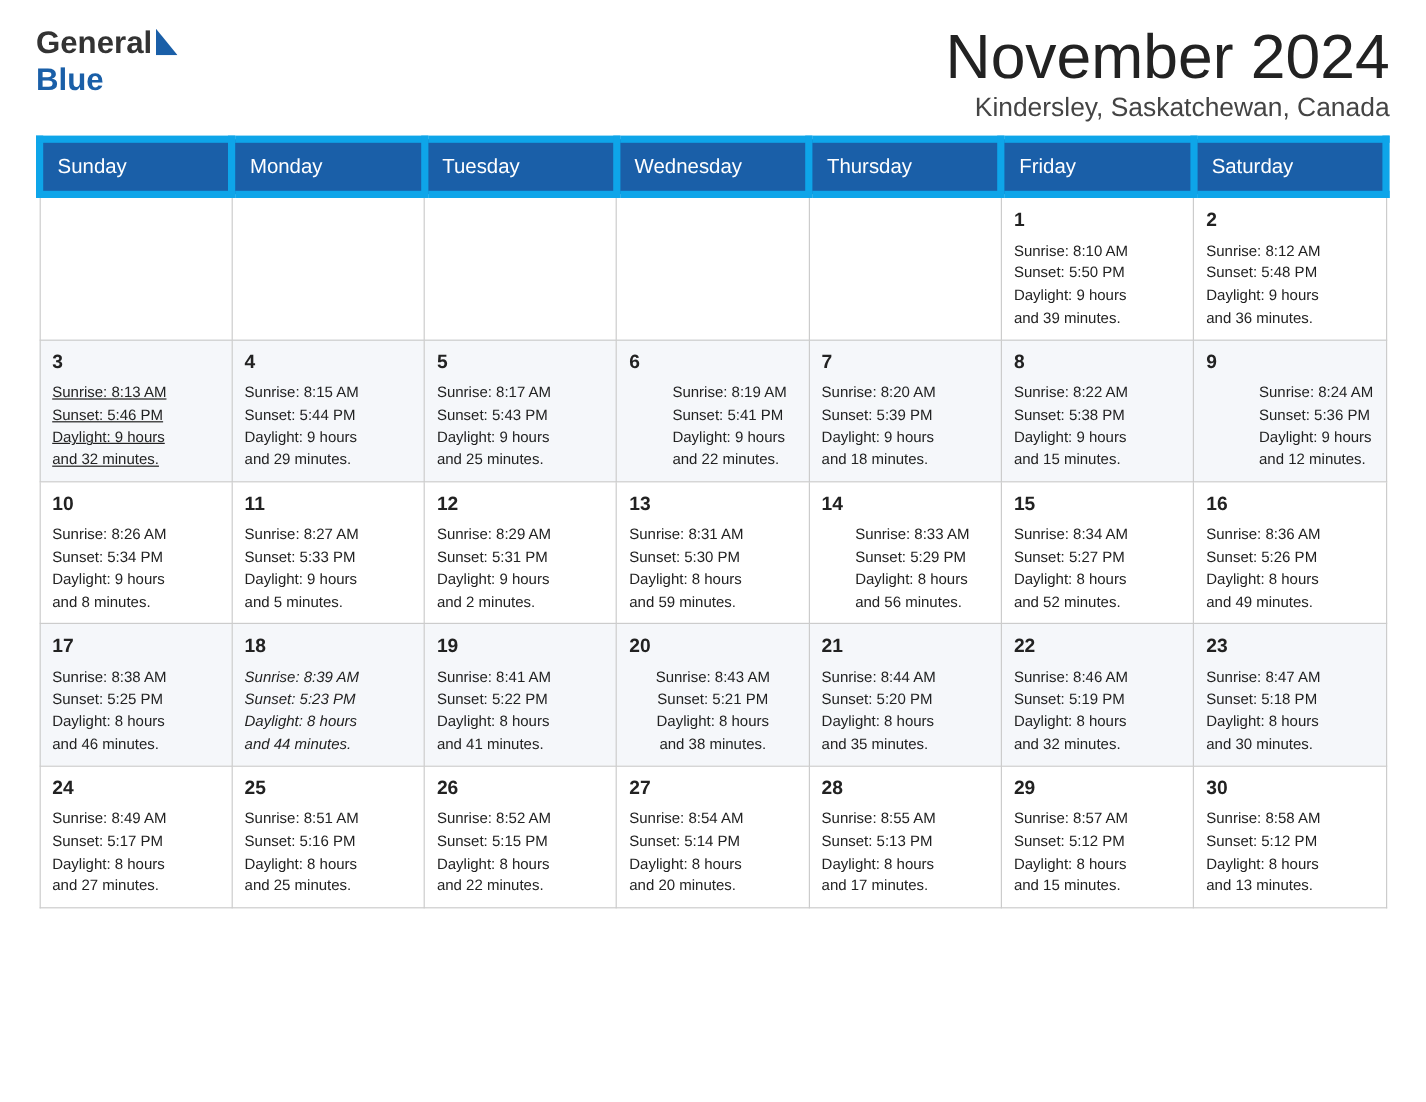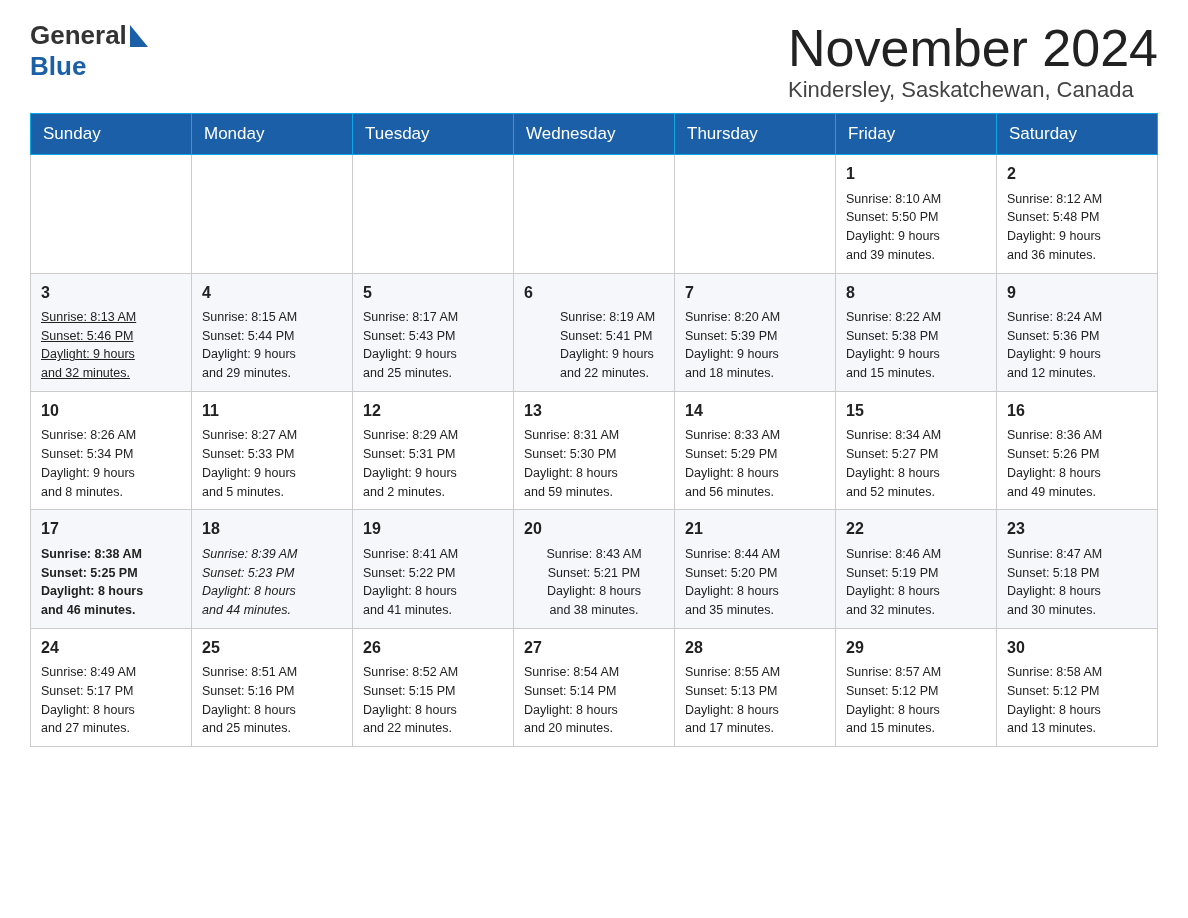--- a/index.html
+++ b/index.html
@@ -15,21 +15,21 @@
       justify-content: space-between;
       align-items: flex-start;
       margin-bottom: 10px;
     }
     .logo {
       display: flex;
       flex-direction: column;
       align-items: flex-start;
     }
     .title-area {
-      text-align: left;
+      text-align: right;
     }
     .month-title {
       font-size: 52px;
       font-weight: 300;
       color: #222;
       line-height: 1.1;
     }
     .location-title {
       font-size: 22px;
       color: #444;
@@ -40,21 +40,21 @@
       border-collapse: collapse;
       margin-top: 8px;
     }
     .calendar-table th {
       background-color: #1a5fa8;
       color: #fff;
       font-size: 17px;
       font-weight: normal;
       padding: 10px 12px;
       text-align: left;
-      border: 1px solid #0ea5e9;
+      border: 6px solid #0ea5e9;
     }
     .calendar-table td {
       vertical-align: top;
       padding: 8px 10px;
       border: 1px solid #ccc;
       width: 14.28%;
       height: 110px;
       background: #fff;
       font-size: 13px;
       color: #222;
@@ -193,21 +193,21 @@
         </td>
         <td>
           <span class="day-number">8</span>
           <div class="day-info" style="white-space: pre-line;">Sunrise: 8:22 AM
 Sunset: 5:38 PM
 Daylight: 9 hours
 and 15 minutes.</div>
         </td>
         <td>
           <span class="day-number">9</span>
-          <div class="day-info" style="white-space: pre-line;">Sunrise: 8:24 AM
+          <div class="day-info" style="white-space: pre-line; margin-left: 44px;">Sunrise: 8:24 AM
 Sunset: 5:36 PM
 Daylight: 9 hours
 and 12 minutes.</div>
         </td>
       </tr>
       <tr>
         <td>
           <span class="day-number">10</span>
           <div class="day-info" style="white-space: pre-line;">Sunrise: 8:26 AM
 Sunset: 5:34 PM
@@ -230,21 +230,21 @@
         </td>
         <td>
           <span class="day-number">13</span>
           <div class="day-info" style="white-space: pre-line;">Sunrise: 8:31 AM
 Sunset: 5:30 PM
 Daylight: 8 hours
 and 59 minutes.</div>
         </td>
         <td>
           <span class="day-number">14</span>
-          <div class="day-info" style="white-space: pre-line;">Sunrise: 8:33 AM
+          <div class="day-info" style="white-space: pre-line; margin-left: 28px;">Sunrise: 8:33 AM
 Sunset: 5:29 PM
 Daylight: 8 hours
 and 56 minutes.</div>
         </td>
         <td>
           <span class="day-number">15</span>
           <div class="day-info" style="white-space: pre-line;">Sunrise: 8:34 AM
 Sunset: 5:27 PM
 Daylight: 8 hours
 and 52 minutes.</div>
@@ -253,21 +253,21 @@
           <span class="day-number">16</span>
           <div class="day-info" style="white-space: pre-line;">Sunrise: 8:36 AM
 Sunset: 5:26 PM
 Daylight: 8 hours
 and 49 minutes.</div>
         </td>
       </tr>
       <tr>
         <td>
           <span class="day-number">17</span>
-          <div class="day-info" style="white-space: pre-line; font-weight: bold;">Sunrise: 8:38 AM
+          <div class="day-info" style="white-space: pre-line;">Sunrise: 8:38 AM
 Sunset: 5:25 PM
 Daylight: 8 hours
 and 46 minutes.</div>
         </td>
         <td>
           <span class="day-number">18</span>
           <div class="day-info" style="white-space: pre-line; font-style: italic;">Sunrise: 8:39 AM
 Sunset: 5:23 PM
 Daylight: 8 hours
 and 44 minutes.</div>

